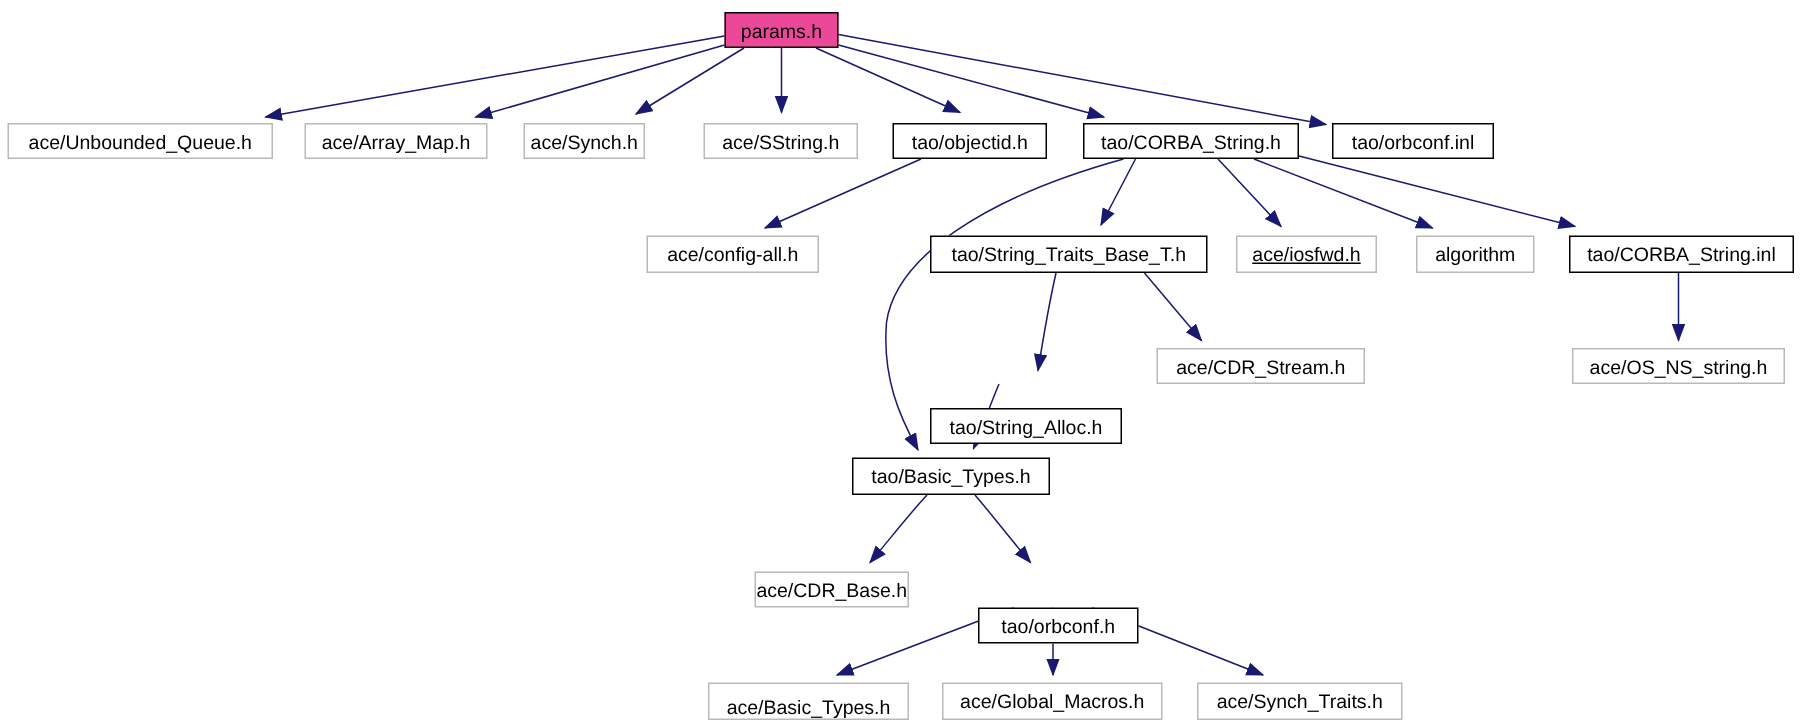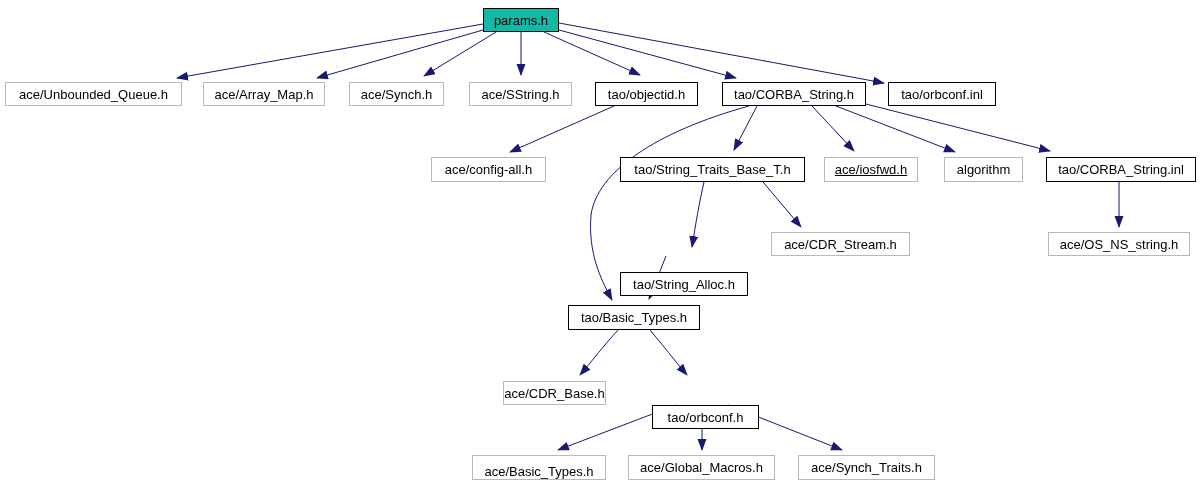--- a/index.html
+++ b/index.html
@@ -34,21 +34,21 @@
     background: #ffffff;
     border: 1px solid #b9b9b9;
     cursor: default;
   }
   .node.linked {
     border-color: #000000;
     cursor: pointer;
   }
   .node.root {
     border-color: #000000;
-    background: #14b8a6;
+    background: #ec4899;
   }
   .edge {
     fill: none;
     stroke-width: 1;
   }
 </style>
 </head>
 <body>
 
 <div id="canvas" style="background: rgb(255, 255, 255);">
@@ -86,21 +86,21 @@
   <div id="nodes-layer">
       <div class="node root" style="left: 483px; top: 8px; width: 76px; height: 24px;">
         <span>params.h</span>
       </div>
       <div class="node plain" style="left: 5px; top: 82px; width: 177px; height: 24px;">
         <span>ace/Unbounded_Queue.h</span>
       </div>
       <div class="node plain" style="left: 203px; top: 82px; width: 122px; height: 24px;">
         <span>ace/Array_Map.h</span>
       </div>
-      <div class="node plain" style="left: 349px; top: 82px; width: 95px; height: 24px;">
+      <div class="node plain" style="left: 349px; top: 82px; width: 81px; height: 24px;">
         <span>ace/Synch.h</span>
       </div>
       <div class="node plain" style="left: 469px; top: 82px; width: 103px; height: 24px;">
         <span>ace/SString.h</span>
       </div>
       <div class="node linked" style="left: 595px; top: 82px; width: 103px; height: 24px;">
         <span>tao/objectid.h</span>
       </div>
       <div class="node linked" style="left: 722px; top: 82px; width: 144px; height: 24px;">
         <span>tao/CORBA_String.h</span>

